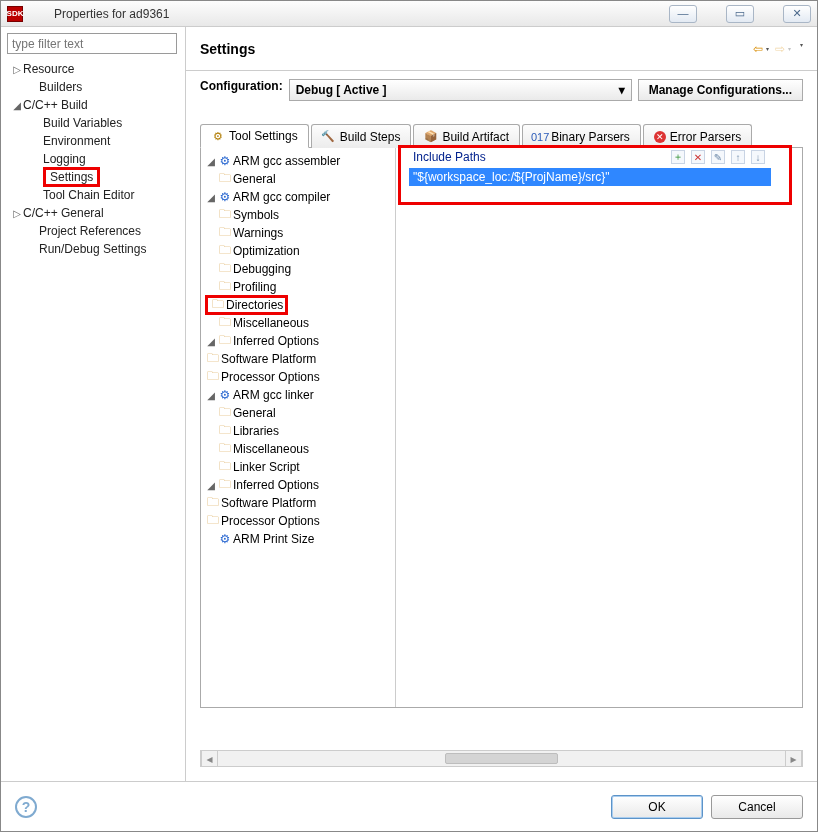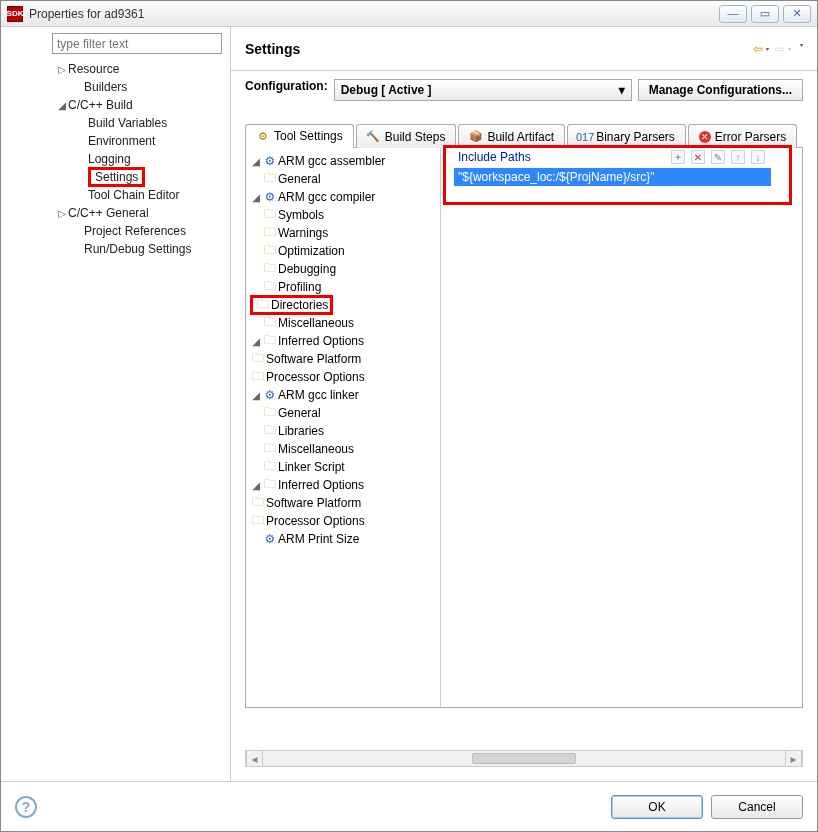--- a/index.html
+++ b/index.html
@@ -1,23 +1,23 @@
 <!DOCTYPE html>
 <html><head>
 <meta charset="utf-8">
 <style>
 * { box-sizing: border-box; font-family: "Segoe UI", Tahoma, sans-serif; font-size: 12px; }
 body { margin: 0; background: #fff; }
 .window { width: 818px; height: 832px; margin: 0; background: #fff; border: 1px solid #888; position: relative; }
-.titlebar { height: 26px; background: linear-gradient(#fdfdfd,#e8e8e8); display: flex; align-items: center; padding: 0 6px; border-bottom: 1px solid #ccc; }
+.titlebar { height: 26px; background: linear-gradient(#fdfdfd,#e8e8e8); display: flex; align-items: center; padding: 0 6px; border-bottom: 1px solid #ccc; gap: 25px; }
 .titlebar .sdk-icon { width:16px;height:16px;background:#b00;color:#fff;font-size:8px;font-weight:bold;display:flex;align-items:center;justify-content:center;border:1px solid #700;margin-right:6px; }
 .titlebar .ttl { flex:1;color:#333; }
 .winbtn { width:28px;height:18px;margin-left:4px;border:1px solid #a9b6c6;border-radius:3px;background:linear-gradient(#fff,#e3eaf3);display:flex;align-items:center;justify-content:center;color:#4c6a8d;font-size:11px;line-height:1; }
 .main { position:absolute; top:26px; left:0; right:0; bottom:50px; display:flex; }
-.leftpane { width:185px; border-right:1px solid #ccc; padding:6px;margin-left:45px; }
+.leftpane { width:185px; border-right:1px solid #ccc; padding:6px; }
 .filter { width:170px; height:21px; border:1px solid #9a9a9a; padding:2px 4px; color:#aaa; }
 .tree { margin-top:6px; color:#222; }
 .trow { display:flex; align-items:center; height:18px; padding-left:4px; cursor:default; }
 .trow .arr { width:12px; display:inline-block; text-align:center; color:#666; font-size:10px; }
 .trow .ind1 { padding-left:16px; }
 .trow .ind2 { padding-left:32px; }
 .hl-settings { border:3px solid #e00; display:inline-block; padding:0 4px; }
 .rightpane { flex:1; position:relative; background:#fff; }
 .hdr { height:44px; border-bottom:1px solid #ccc; display:flex; align-items:center; padding:0 14px; }
 .hdr .title { font-size:14px; font-weight:bold; flex:1; }

